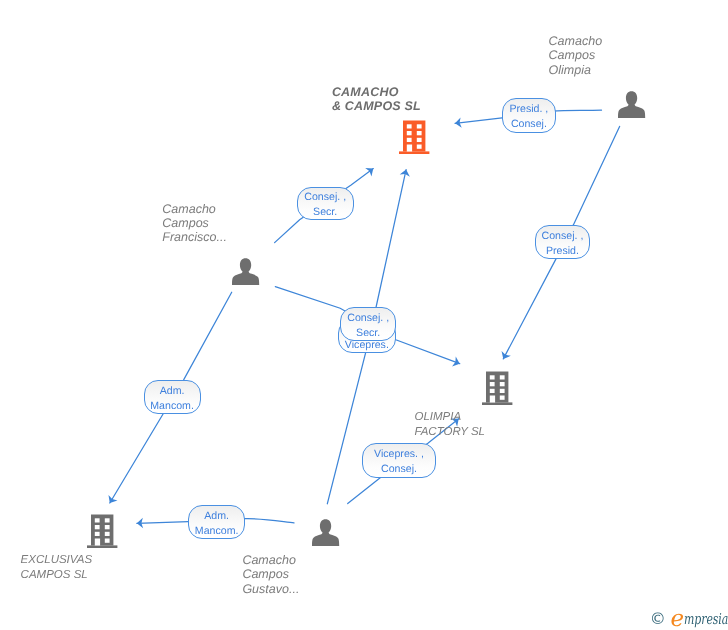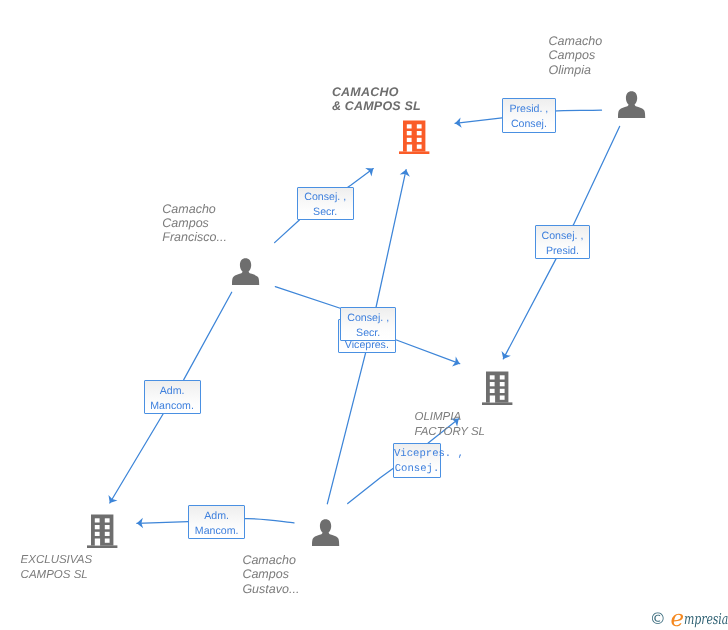--- a/index.html
+++ b/index.html
@@ -7,21 +7,21 @@
   body{width:728px;height:630px;overflow:hidden;
        font-family:"Liberation Sans",sans-serif;-webkit-font-smoothing:antialiased;text-rendering:geometricPrecision;}
   #stage{position:relative;width:728px;height:630px;background:#ffffff;}
   #edges{position:absolute;left:0;top:0;width:728px;height:630px;}
   .node{position:absolute;}
   .node-icon{position:absolute;}
   .node-label{position:absolute;text-align:left;color:#7c7c7c;font-size:12.5px;
               line-height:14.3px;white-space:pre;letter-spacing:0px;font-style:italic;}
   .node-label.company{font-size:11.5px;line-height:14.4px;}
   .node-label.main{font-weight:bold;font-size:12.5px;color:#6d6d6d;letter-spacing:0.2px;}
-  .elabel{position:absolute;box-sizing:border-box;border:1.4px solid #4a90e2;border-radius:1px;
+  .elabel{position:absolute;box-sizing:border-box;border:1.4px solid #4a90e2;border-radius:14px;
           background:linear-gradient(180deg,#eeeeee 0%,#f7f7f7 40%,#fdfdfd 72%,#ffffff 100%);
           color:#3f80dd;font-size:10.6px;line-height:15.3px;text-align:center;
           display:flex;flex-direction:column;justify-content:center;white-space:pre;padding-top:3.6px;}
   .wm{position:absolute;}
 </style>
 </head>
 <body>
 
 <div id="stage">
 
@@ -166,21 +166,21 @@
 
   <div class="elabel" style="left:534.5px;top:225.1px;width:55.9px;height:34.3px;z-index:4;">Consej. ,
 Presid.</div>
 
   <div class="elabel" style="left:340.2px;top:307.0px;width:56.0px;height:34.2px;z-index:3;">Consej. ,
 Secr.</div>
 
   <div class="elabel" style="left:143.5px;top:380.1px;width:57.2px;height:34.2px;z-index:4;">Adm.
 Mancom.</div>
 
-  <div class="elabel" style="left:393px;top:443.0px;width:48px;height:34.9px;z-index:4;font-family:Liberation Mono, monospace;">Vicepres. ,
+  <div class="elabel" style="left:362px;top:443.0px;width:74px;height:34.9px;z-index:4;">Vicepres. ,
 Consej.</div>
 
   <div class="elabel" style="left:188.3px;top:504.9px;width:56.7px;height:34.3px;z-index:4;">Adm.
 Mancom.</div>
 
   <div class="wm" style="left:649px;top:606px;width:80px;height:24px;">
     <span style="position:absolute;left:0.8px;top:5px;color:#3a6b7d;font-size:16px;
                  font-family:'DejaVu Sans',sans-serif;line-height:16px;">©</span>
     <span style="position:absolute;left:21.5px;top:3.2px;color:#f5881f;font-family:'DejaVu Serif',serif;
                  font-style:italic;font-size:23px;line-height:20px;">e</span>

